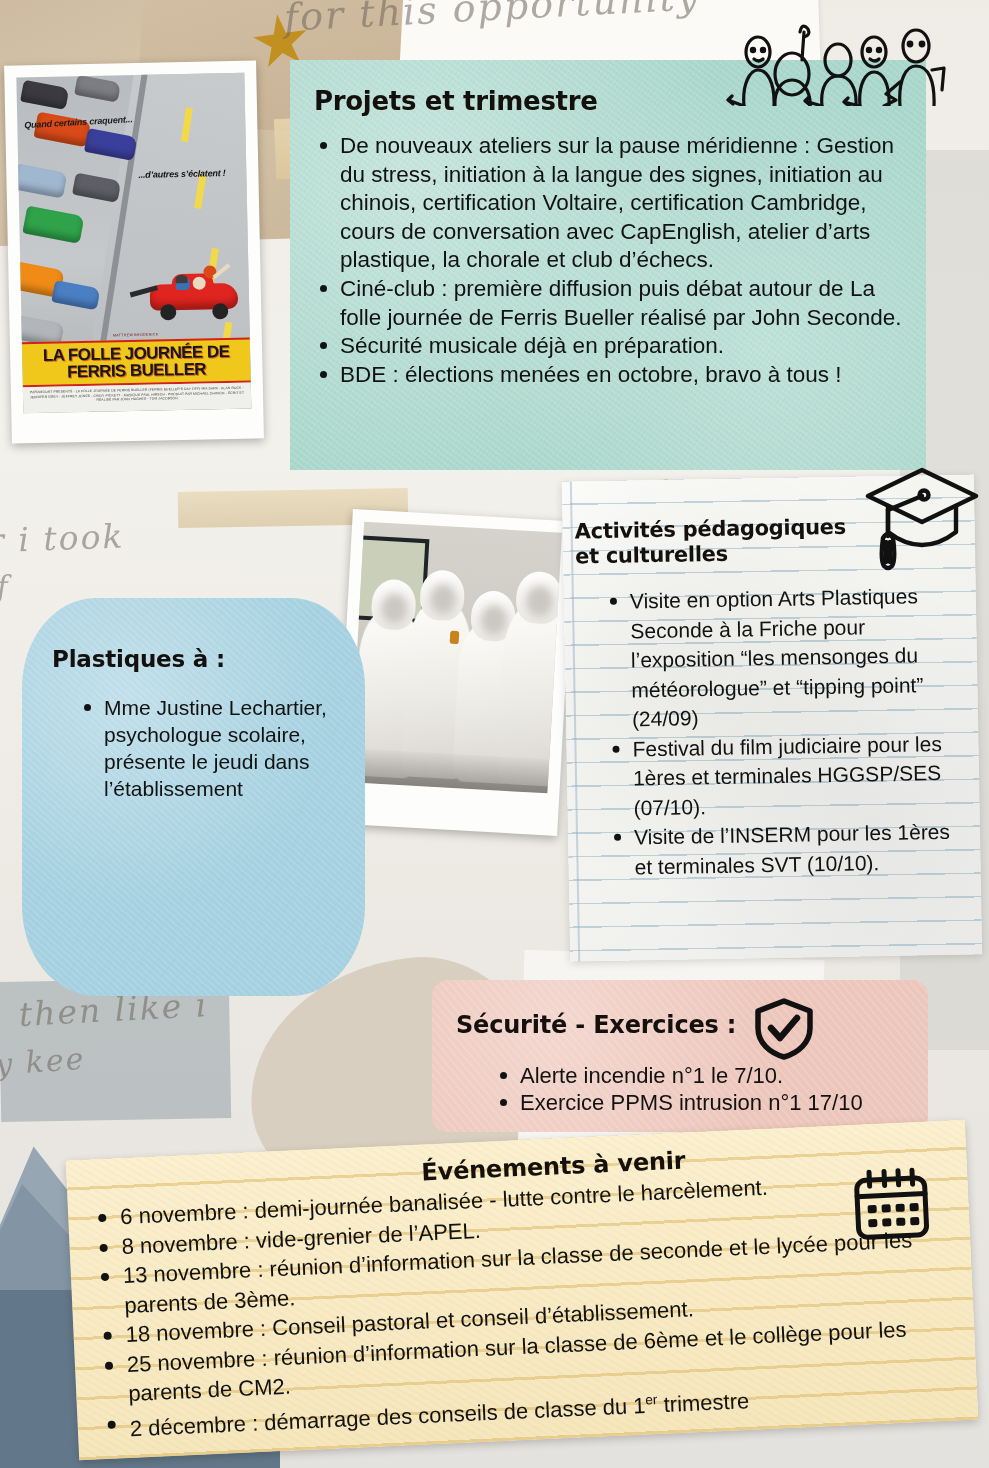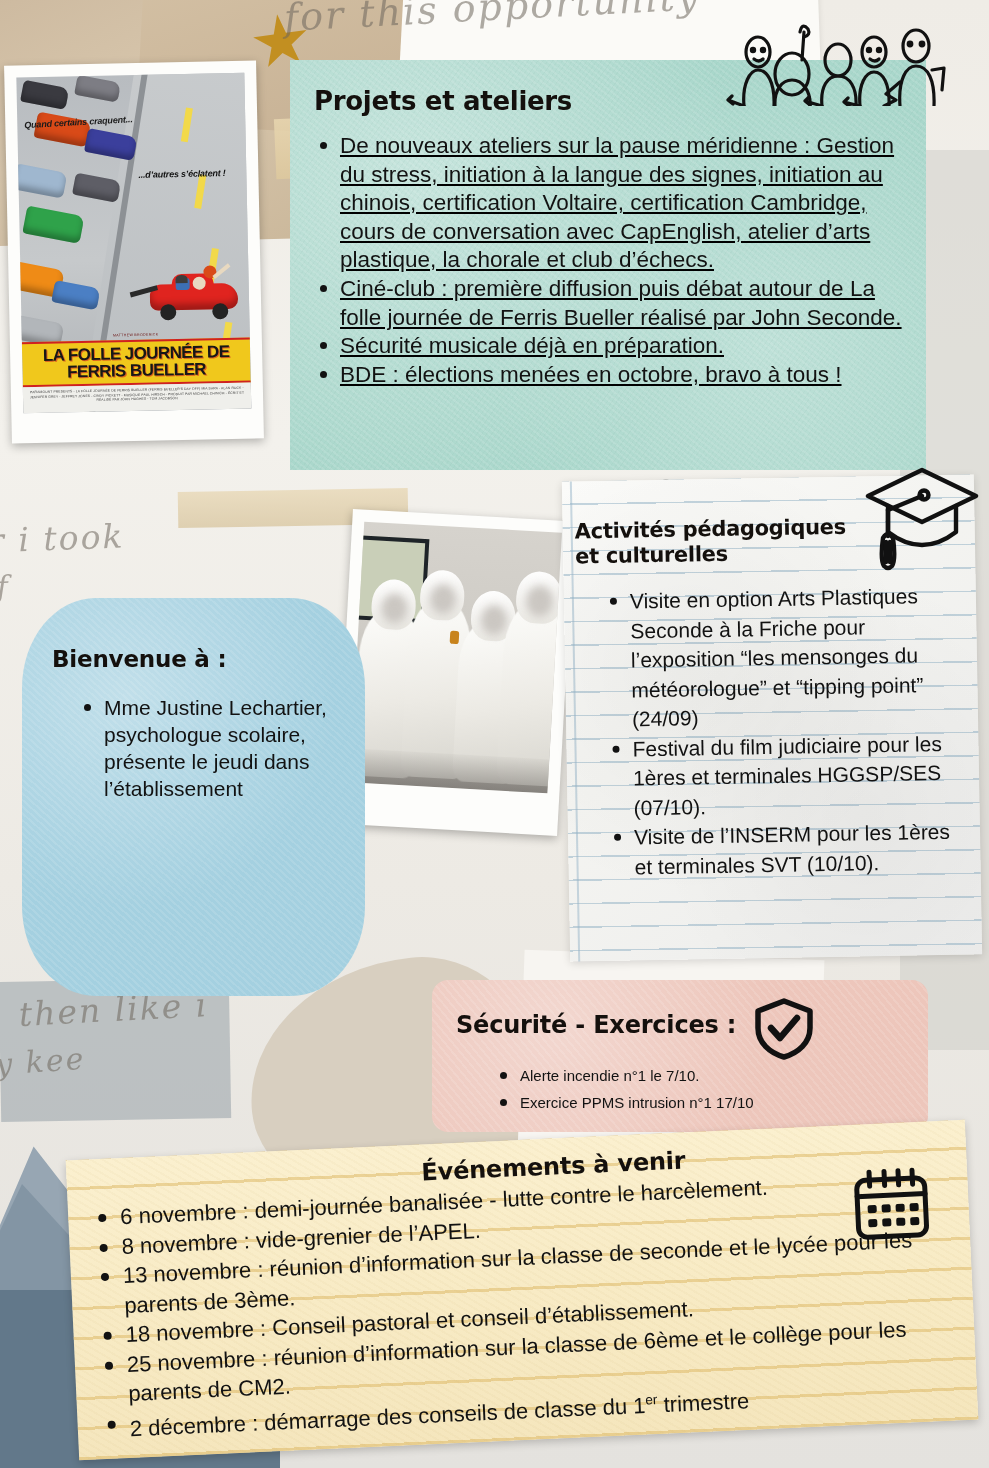--- a/index.html
+++ b/index.html
@@ -360,34 +360,34 @@
     color: #121212;
   }
   ul.bullets > li::before {
     content: "";
     position: absolute; left: 6px;
     width: 7px; height: 7px;
     border-radius: 50%;
     background: #121212;
   }
 
-  #projets-list { margin-top: 16px; text-decoration: underline; }
+  #projets-list { margin-top: 16px; }
   #projets-list > li { font-size: 22.5px; line-height: 28.6px; margin-bottom: 0px; }
   #projets-list > li::before { top: 10px; }
 
   #activites-list { margin-top: 18px; margin-left: 28px; }
   #activites-list > li { font-size: 21px; line-height: 29.5px; }
   #activites-list > li::before { top: 11px; }
 
   #bienvenue-list { margin-top: 22px; margin-left: 26px; }
   #bienvenue-list > li { font-size: 21px; line-height: 27px; margin-bottom: 26px; }
   #bienvenue-list > li::before { top: 10px; }
 
   #securite-list { margin-top: 10px; margin-left: 38px; }
-  #securite-list > li { font-size: 15px; line-height: 27px; }
+  #securite-list > li { font-size: 22px; line-height: 27px; }
   #securite-list > li::before { top: 10px; }
 
   #evenements-list { margin-top: 2px; }
   #evenements-list > li {
     font-size: 22px; line-height: 29.5px;
     padding-left: 30px;
   }
   #evenements-list > li::before { top: 11px; left: 8px; width: 8px; height: 8px; }
 
   sup { font-size: .62em; vertical-align: super; }
@@ -495,21 +495,21 @@
       <div class="face" style="left:122px;top:76px;  width:26px; height:30px;"></div>
 
       <div class="suit" style="left:146px;top:70px;  width:68px; height:184px;"></div>
       <div class="hood" style="left:156px;top:40px;  width:46px; height:52px;"></div>
       <div class="face" style="left:166px;top:54px;  width:27px; height:31px;"></div>
       <div style="position:absolute;left:0;bottom:0;width:100%;height:34px;background:linear-gradient(180deg,rgba(120,116,110,.05),rgba(90,86,82,.45));"></div>
     </div>
   </div>
 
   <div id="projets-panel">
-    <div class="heading" id="projets-title">Projets et ateliers</div>
+    <div class="heading" id="projets-title">Projets et trimestre</div>
     <ul class="bullets" id="projets-list">
       <li>De nouveaux ateliers sur la pause méridienne : Gestion du stress, initiation à la langue des signes, initiation au chinois, certification Voltaire, certification Cambridge, cours de conversation avec CapEnglish, atelier d’arts plastique, la chorale et club d’échecs.</li>
       <li>Ciné-club : première diffusion puis débat autour de La folle journée de Ferris Bueller réalisé par John Seconde.</li>
       <li>Sécurité musicale déjà en préparation.</li>
       <li>BDE : élections menées en octobre, bravo à tous !</li>
     </ul>
   </div>
 
   <svg class="icon" id="people-doodle-icon" viewBox="0 0 230 88">
     <g fill="none" stroke="#111" stroke-width="3.2" stroke-linecap="round" stroke-linejoin="round">
@@ -560,21 +560,21 @@
       <path d="M26 44 L26 70 q34 26 68 0 L94 44"></path>
       <path d="M60 34 L26 48"></path>
       <circle cx="62" cy="33" r="4.5"></circle>
       <path d="M26 48 L26 74"></path>
       <path d="M21 76 q5 -8 10 0 q3 22 -1 28 q-4 4 -8 0 q-4 -6 -1 -28 Z"></path>
       <path d="M24 80 L24 100 M28 80 L28 100"></path>
     </g>
   </svg>
 
   <div id="bienvenue-panel">
-    <div class="heading" id="bienvenue-title">Bienvenue à :</div>
+    <div class="heading" id="bienvenue-title">Plastiques à :</div>
     <ul class="bullets" id="bienvenue-list">
       <li>Mme Justine Lechartier, psychologue scolaire, présente le jeudi dans l’établissement</li>
     </ul>
   </div>
 
   <div id="securite-panel">
     <div style="position:relative;z-index:4;white-space:nowrap;">
       <span class="heading" id="securite-title">Sécurité  - Exercices :</span>
       <svg id="shield-check-icon" viewBox="0 0 62 62">
         <path d="M31 3 L57 13 L57 30 C57 45 45 55 31 59 C17 55 5 45 5 30 L5 13 Z" fill="none" stroke="#111" stroke-width="5.5" stroke-linejoin="round"></path>

